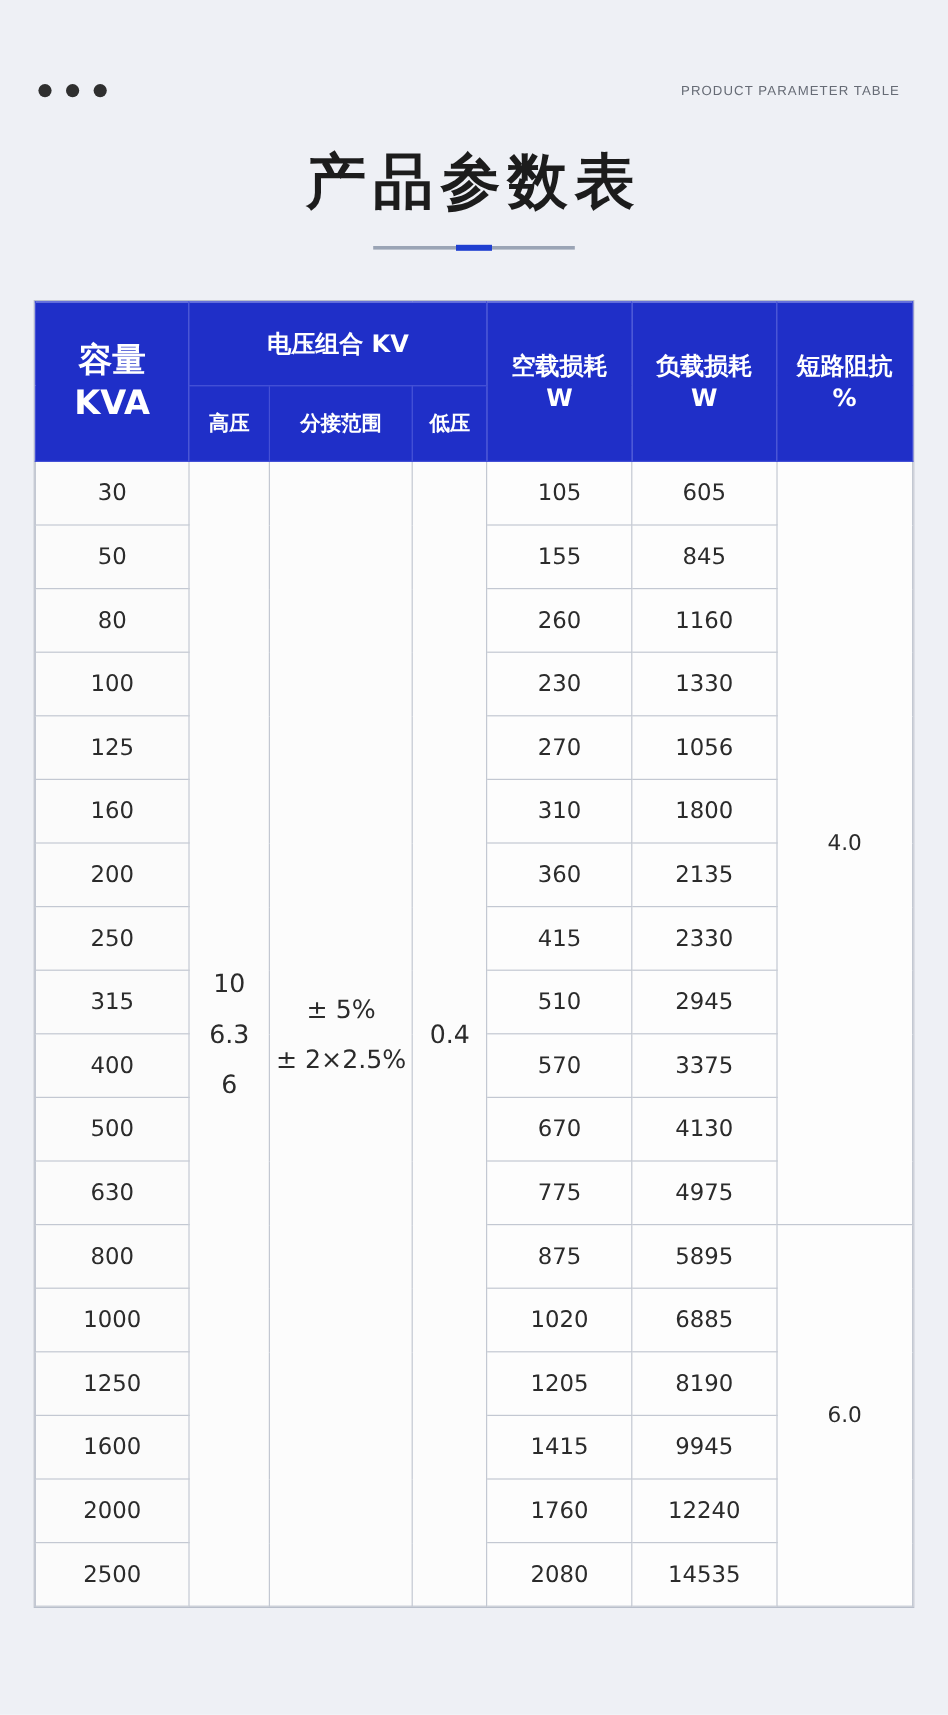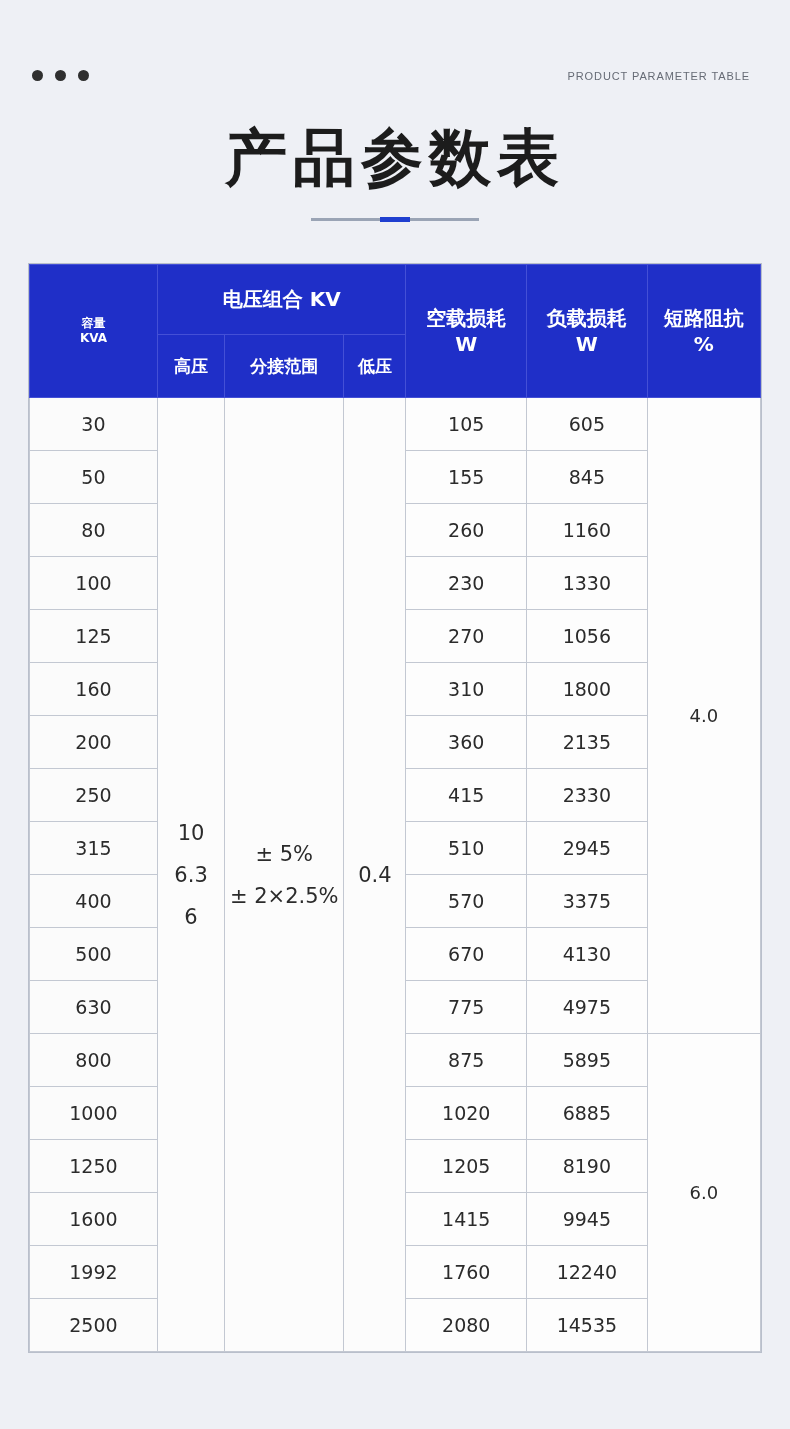--- a/index.html
+++ b/index.html
@@ -49,21 +49,21 @@
     color: #666b75;
     font-family: "Liberation Sans", sans-serif;
   }
 
   
   .title-wrap {
     text-align: center;
     margin-top: 14px;
   }
   .main-title {
-    font-size: 62px;
+    font-size: 50px;
     font-weight: bold;
     letter-spacing: 6px;
     color: #1c1c1c;
     line-height: 1.1;
     font-family: "DejaVu Sans", "Liberation Sans", sans-serif;
   }
   .divider {
     margin: 26px auto 0;
     width: 168px;
     height: 3px;
@@ -97,21 +97,21 @@
     text-align: center;
     vertical-align: middle;
   }
   thead th {
     background: #1f2fc8;
     color: #fff;
     border-color: #4450d6;
     font-weight: bold;
     font-family: "DejaVu Sans", "Liberation Sans", sans-serif;
   }
-  .th-cap { font-size: 12px; line-height: 1.3; height: 130px; }
+  .th-cap { font-size: 28px; line-height: 1.3; height: 130px; }
   .th-volt-group { font-size: 20px; height: 58px; }
   .th-sub { font-size: 17px; height: 52px; }
   .th-loss { font-size: 20px; line-height: 1.3; }
   tbody td {
     background: #fdfdfd;
     font-size: 19px;
     color: #2b2b2b;
     height: 50px;
     font-family: "DejaVu Sans", "Liberation Sans", sans-serif;
   }
@@ -267,21 +267,21 @@
             <td class="cap-col">1250</td>
             <td>1205</td>
             <td>8190</td>
           </tr>
           <tr>
             <td class="cap-col">1600</td>
             <td>1415</td>
             <td>9945</td>
           </tr>
           <tr>
-            <td class="cap-col">1992</td>
+            <td class="cap-col">2000</td>
             <td>1760</td>
             <td>12240</td>
           </tr>
           <tr>
             <td class="cap-col">2500</td>
             <td>2080</td>
             <td>14535</td>
           </tr>
         </tbody>
     </table>

